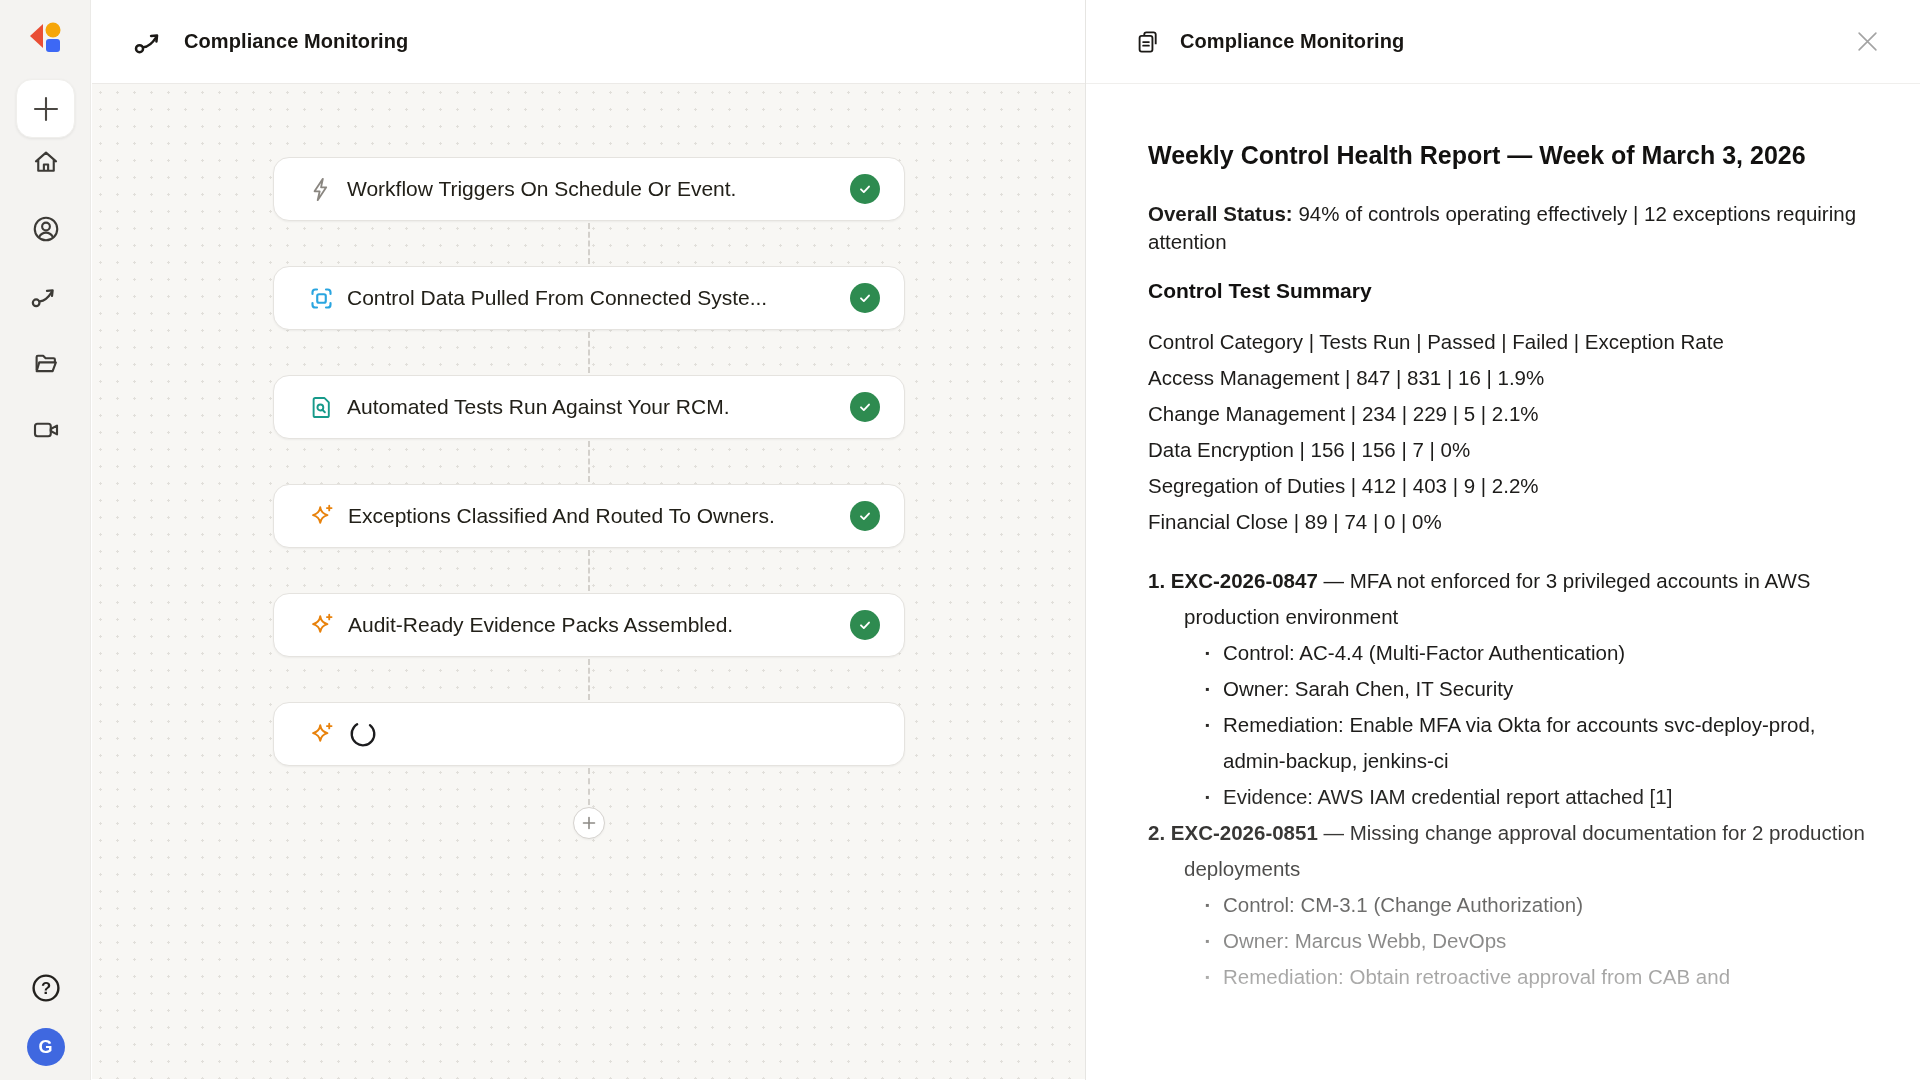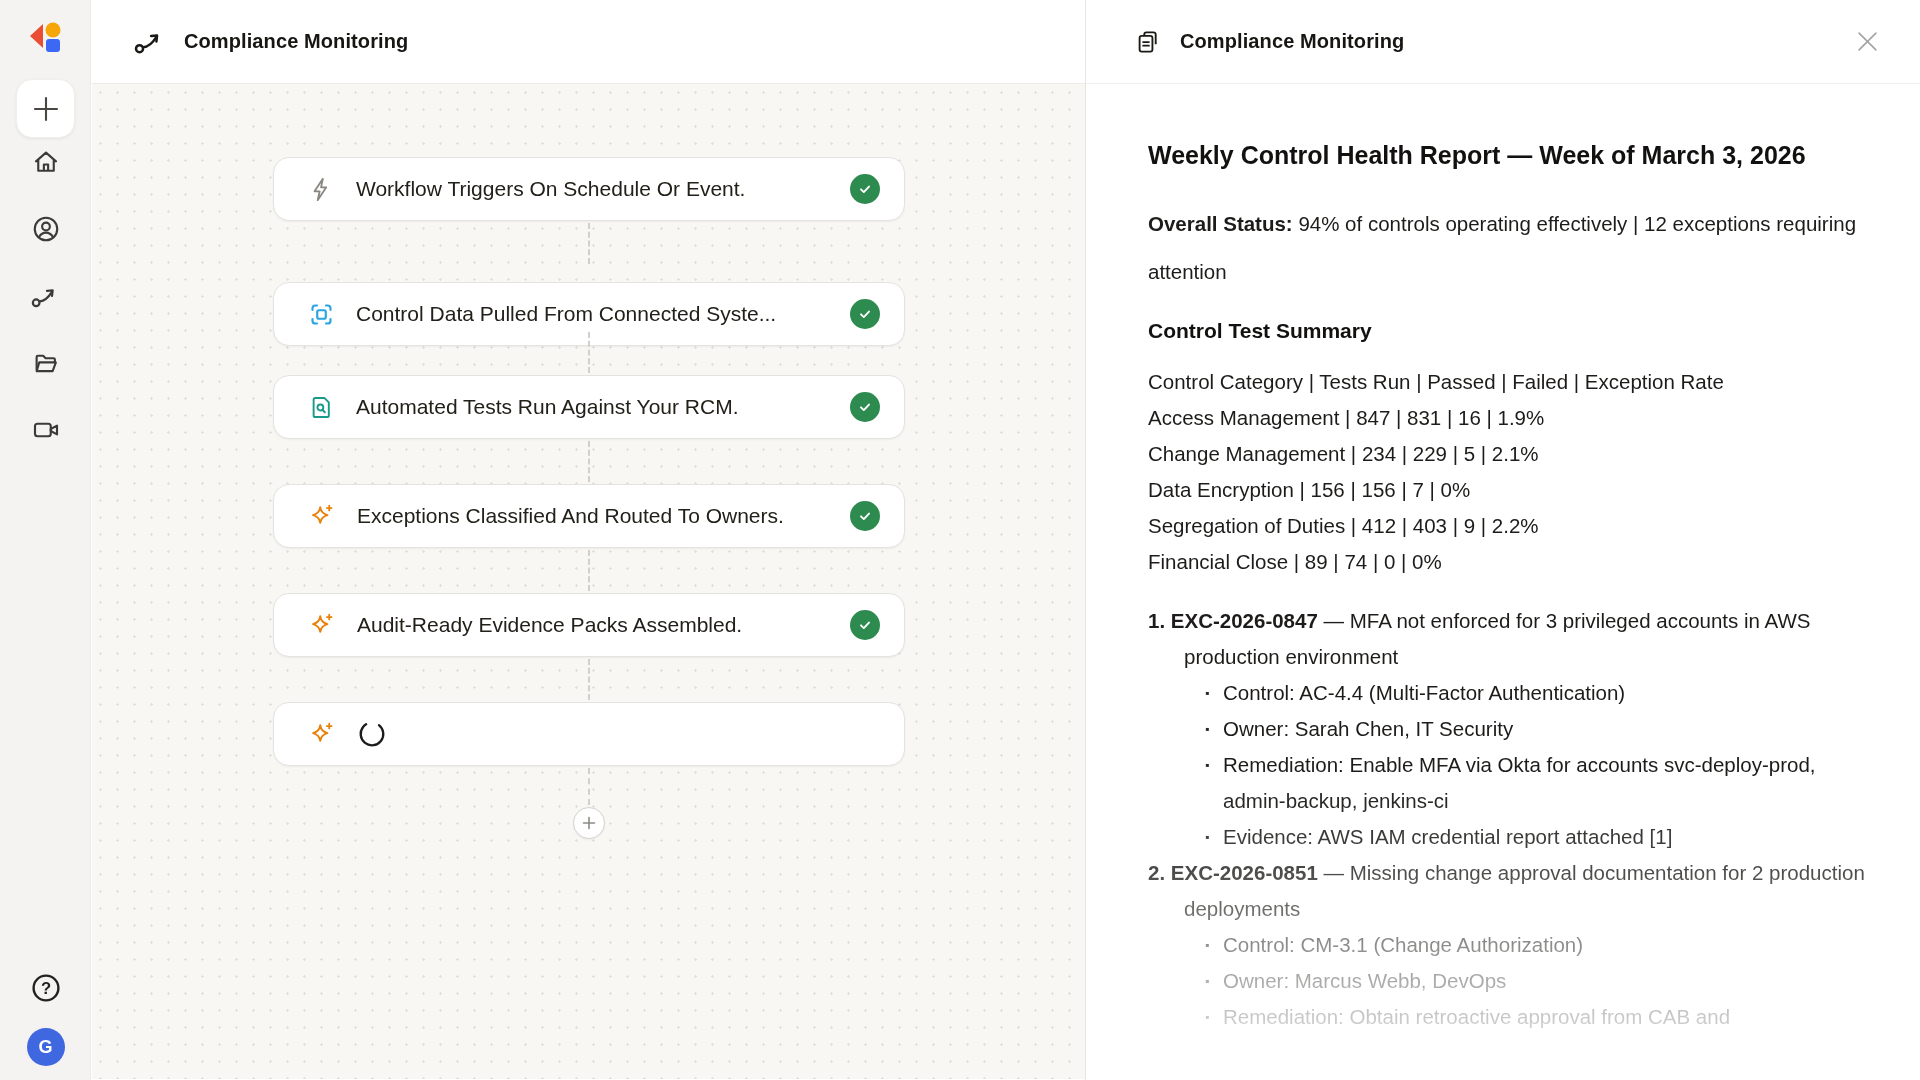--- a/index.html
+++ b/index.html
@@ -28,21 +28,21 @@
   .canvas-header { height:84px; background:#fff; border-bottom:1px solid #eceae7;
     display:flex; align-items:center; padding-left:41px; gap:17px; }
   .canvas-header .title, .panel-header .title { font-size:20px; font-weight:700; color:#181613; letter-spacing:.1px; }
   .canvas { position:relative; height:995px;
     background-color:#f8f7f4;
     background-image:radial-gradient(circle, #e1dfda 1.3px, transparent 1.4px);
     background-size:17px 17px; }
 
   .node { position:absolute; left:181px; width:632px; height:64px; background:#fff;
     border:1px solid #e5e3df; border-radius:16px; box-shadow:0 1px 2px rgba(0,0,0,.05);
-    display:flex; align-items:center; padding:0 24px 0 34px; gap:21px; cursor:pointer; }
+    display:flex; align-items:center; padding:0 24px 0 34px; gap:12px; cursor:pointer; }
   .node-label { flex:1; font-size:21px; color:#222019; white-space:nowrap; overflow:hidden; }
   .badge-done { width:30px; height:30px; border-radius:50%; background:#2e8b50;
     display:flex; align-items:center; justify-content:center; flex:none; }
   .connector { position:absolute; left:496px; width:0; border-left:2px dashed #d3d0cb; }
   .add-node { position:absolute; left:481px; top:723px; width:32px; height:32px; border-radius:50%;
     background:#fff; border:1px solid #d6d3cf; display:flex; align-items:center; justify-content:center;
     cursor:pointer; box-shadow:0 1px 2px rgba(0,0,0,.05); }
 
   
   .panel { position:absolute; left:1085px; top:0; width:835px; height:1080px; background:#fff;
@@ -50,21 +50,21 @@
   .panel-header { height:84px; border-bottom:1px solid #f0efed; display:flex; align-items:center;
     padding:0 40px 0 48px; gap:18px; }
   .panel-header .spacer { flex:1; }
   .close-btn { width:26px; height:26px; display:flex; align-items:center; justify-content:center; cursor:pointer; }
   .panel-body { position:relative; height:995px; overflow:hidden; padding:55px 52px 0 62px; }
   .panel-body .fade { position:absolute; left:0; right:0; bottom:0; height:300px; z-index:5; pointer-events:none;
     background:linear-gradient(to bottom, rgba(255,255,255,0) 0%, rgba(255,255,255,.2) 30%,
       rgba(255,255,255,.55) 60%, rgba(255,255,255,.82) 85%, rgba(255,255,255,.92) 100%); }
 
   .doc-title { font-size:25px; font-weight:700; color:#121110; line-height:1.35; margin-bottom:27px; }
-  .para { font-size:20.5px; line-height:48px; margin-bottom:23px; }
+  .para { font-size:20.5px; line-height:28px; margin-bottom:23px; }
   .b { font-weight:700; }
   .sec-head { font-size:21px; font-weight:700; color:#121110; margin-bottom:21px; }
   .tbl { font-size:20.5px; line-height:36px; margin-bottom:23px; }
   .tbl .hdr { font-weight:400; }
   .exc-list { font-size:20.5px; line-height:36px; }
   .exc-title { padding-left:36px; text-indent:-36px; }
   .exc-bullets { list-style:none; padding-left:57px; }
   .exc-bullets li { position:relative; padding-left:18px; }
   .exc-bullets li::before { content:"▪"; position:absolute; left:0; top:0; font-size:12px; line-height:36px; color:#2a2825; }
 
@@ -154,21 +154,21 @@
         </svg>
         <span class="node-label">Workflow Triggers On Schedule Or Event.</span>
         <span class="badge-done">
           <svg width="16" height="16" viewBox="0 0 24 24">
               <path d="M6 12.5 l4.2 4.2 L18 8.3" fill="none" stroke="#fff" stroke-width="2.8" stroke-linecap="round" stroke-linejoin="round"></path>
             </svg>
         </span>
       </div>
       <div class="connector" style="top:139px;height:41px"></div>
 
-      <div class="node" style="top:198px">
+      <div class="node" style="top:182px">
         <svg width="27" height="27" viewBox="0 0 24 24">
           <path d="M4 8 V6.5 A2.5 2.5 0 016.5 4 H8 M16 4 h1.5 A2.5 2.5 0 0120 6.5 V8 M20 16 v1.5 A2.5 2.5 0 0117.5 20 H16 M8 20 H6.5 A2.5 2.5 0 014 17.5 V16" fill="none" stroke="#2aa5e0" stroke-width="1.9" stroke-linecap="round"></path>
           <rect x="8.2" y="8.2" width="7.6" height="7.6" rx="1.6" fill="none" stroke="#2aa5e0" stroke-width="1.9"></rect>
         </svg>
         <span class="node-label">Control Data Pulled From Connected Syste...</span>
         <span class="badge-done">
           <svg width="16" height="16" viewBox="0 0 24 24">
               <path d="M6 12.5 l4.2 4.2 L18 8.3" fill="none" stroke="#fff" stroke-width="2.8" stroke-linecap="round" stroke-linejoin="round"></path>
             </svg>
         </span>

